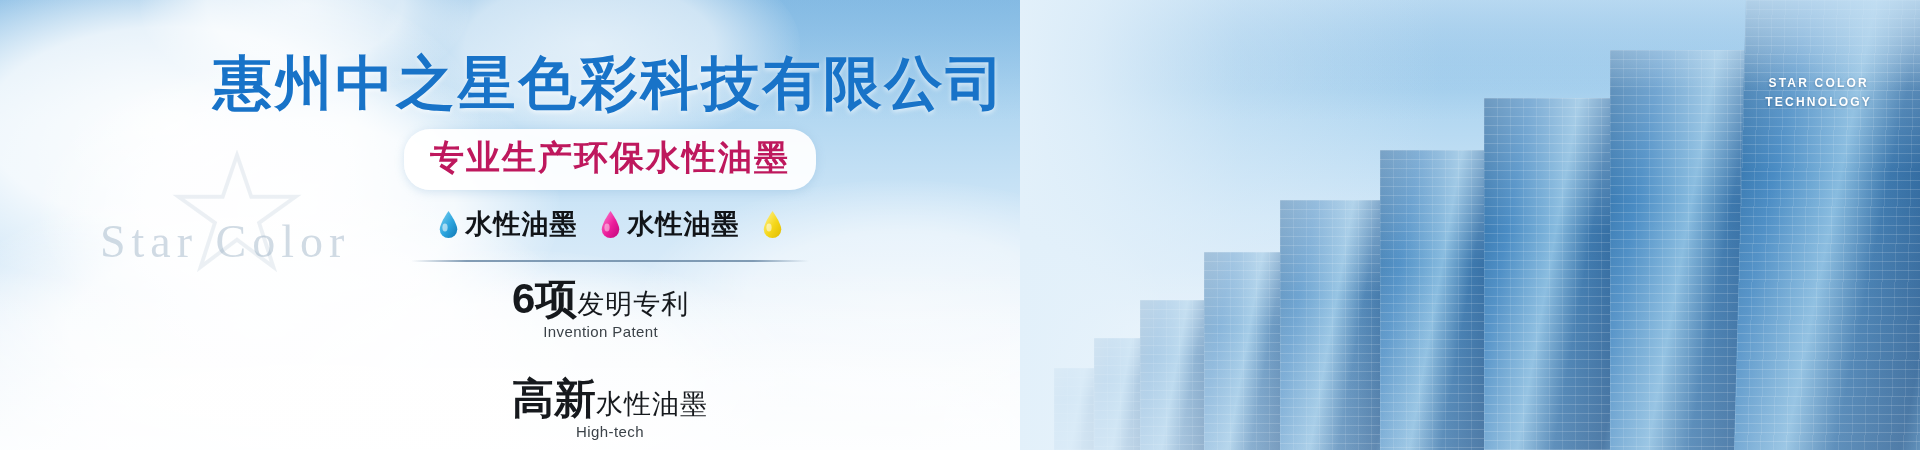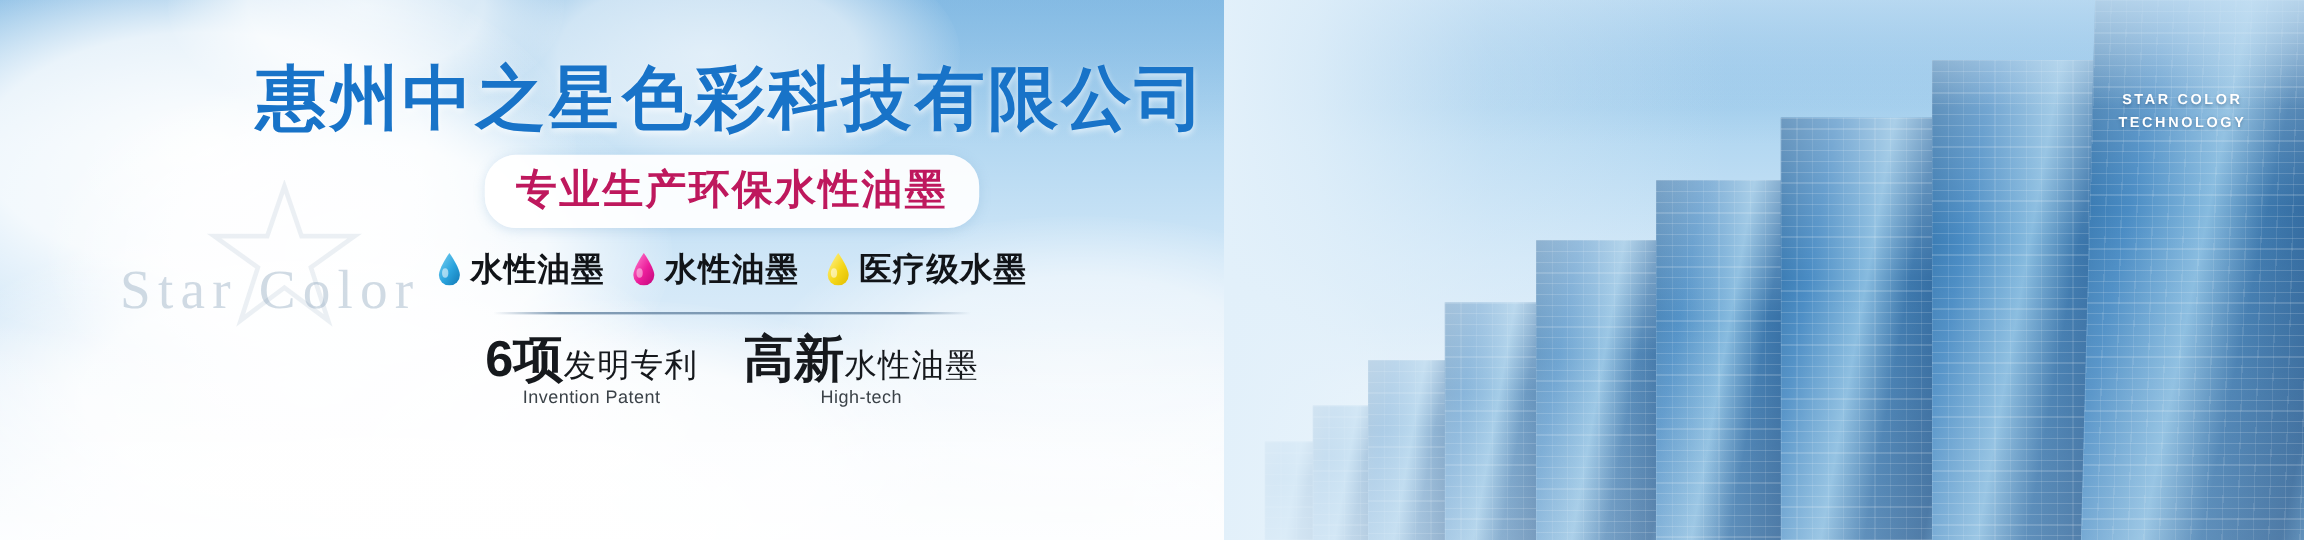--- a/index.html
+++ b/index.html
@@ -130,21 +130,21 @@
   .feature-label {
     font-size:27px; font-weight:700; color:#111418;
     letter-spacing:1px;
   }
   .divider {
     margin-top:18px; width:398px; height:2px;
     background:linear-gradient(to right, rgba(130,160,185,0) 0%, rgba(110,140,168,.85) 14%, rgba(110,140,168,.85) 86%, rgba(130,160,185,0) 100%);
   }
   .badges {
     margin-top:16px;
-    display:flex; align-items:flex-start; gap:38px;
+    display:flex; align-items:flex-start; gap:38px;flex-direction:column;
   }
   .badge { text-align:center; }
   .badge-main { white-space:nowrap; line-height:1; }
   .badge-big {
     font-size:42px; font-weight:700; color:#16191d; letter-spacing:0px;
   }
   .badge-small {
     font-size:27px; font-weight:400; color:#16191d; letter-spacing:1px;
   }
   .badge-en {
@@ -240,21 +240,20 @@
           <defs>
             <linearGradient id="g2" x1="0" y1="0" x2="1" y2="1">
               <stop offset="0%" stop-color="#fff49b"></stop>
                 <stop offset="55%" stop-color="#f5d71a"></stop>
                 <stop offset="100%" stop-color="#e0bc00"></stop>
             </linearGradient>
           </defs>
           <path d="M12 1 C12 1 22 15 22 22 A10 10 0 0 1 2 22 C2 15 12 1 12 1 Z" fill="url(#g2)"></path>
           <ellipse cx="8" cy="20" rx="3" ry="4.6" fill="rgba(255,255,255,.55)"></ellipse>
         </svg>
-        <span class="feature-label">医疗级水墨</span>
       </div>
 
     </div>
 
     <div class="divider"></div>
 
     <div class="badges">
 
       <div class="badge">
         <div class="badge-main">

